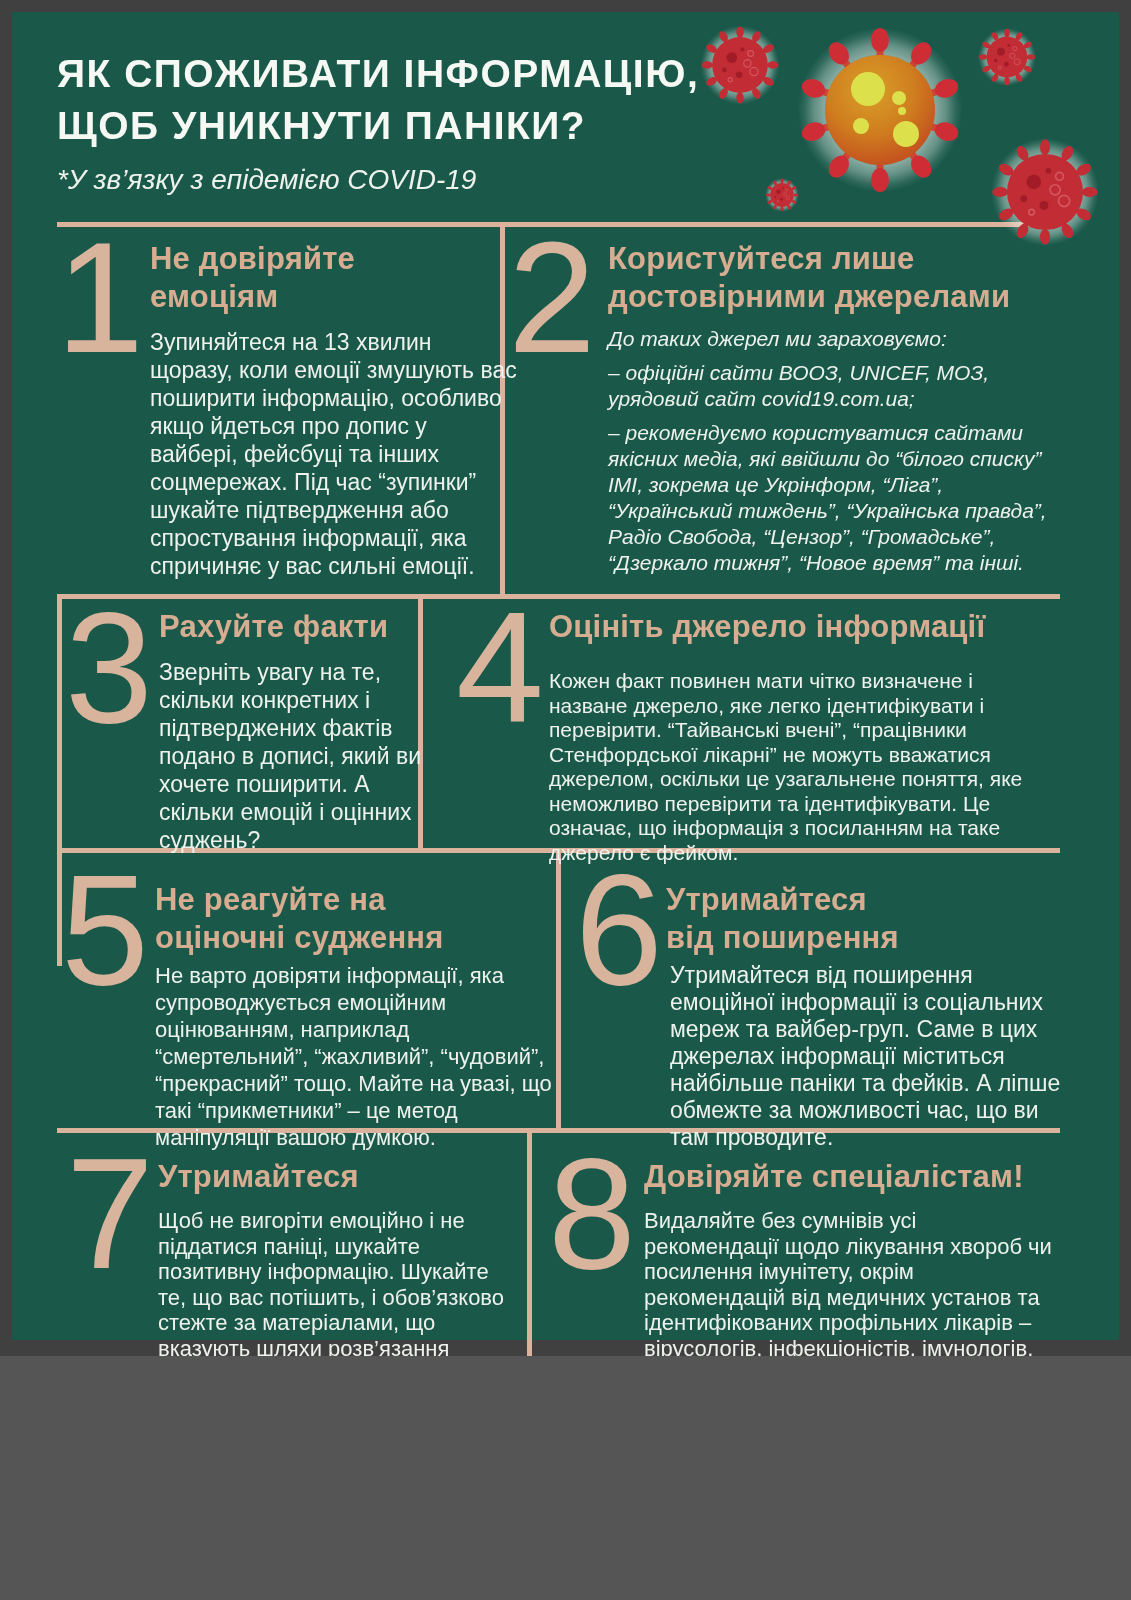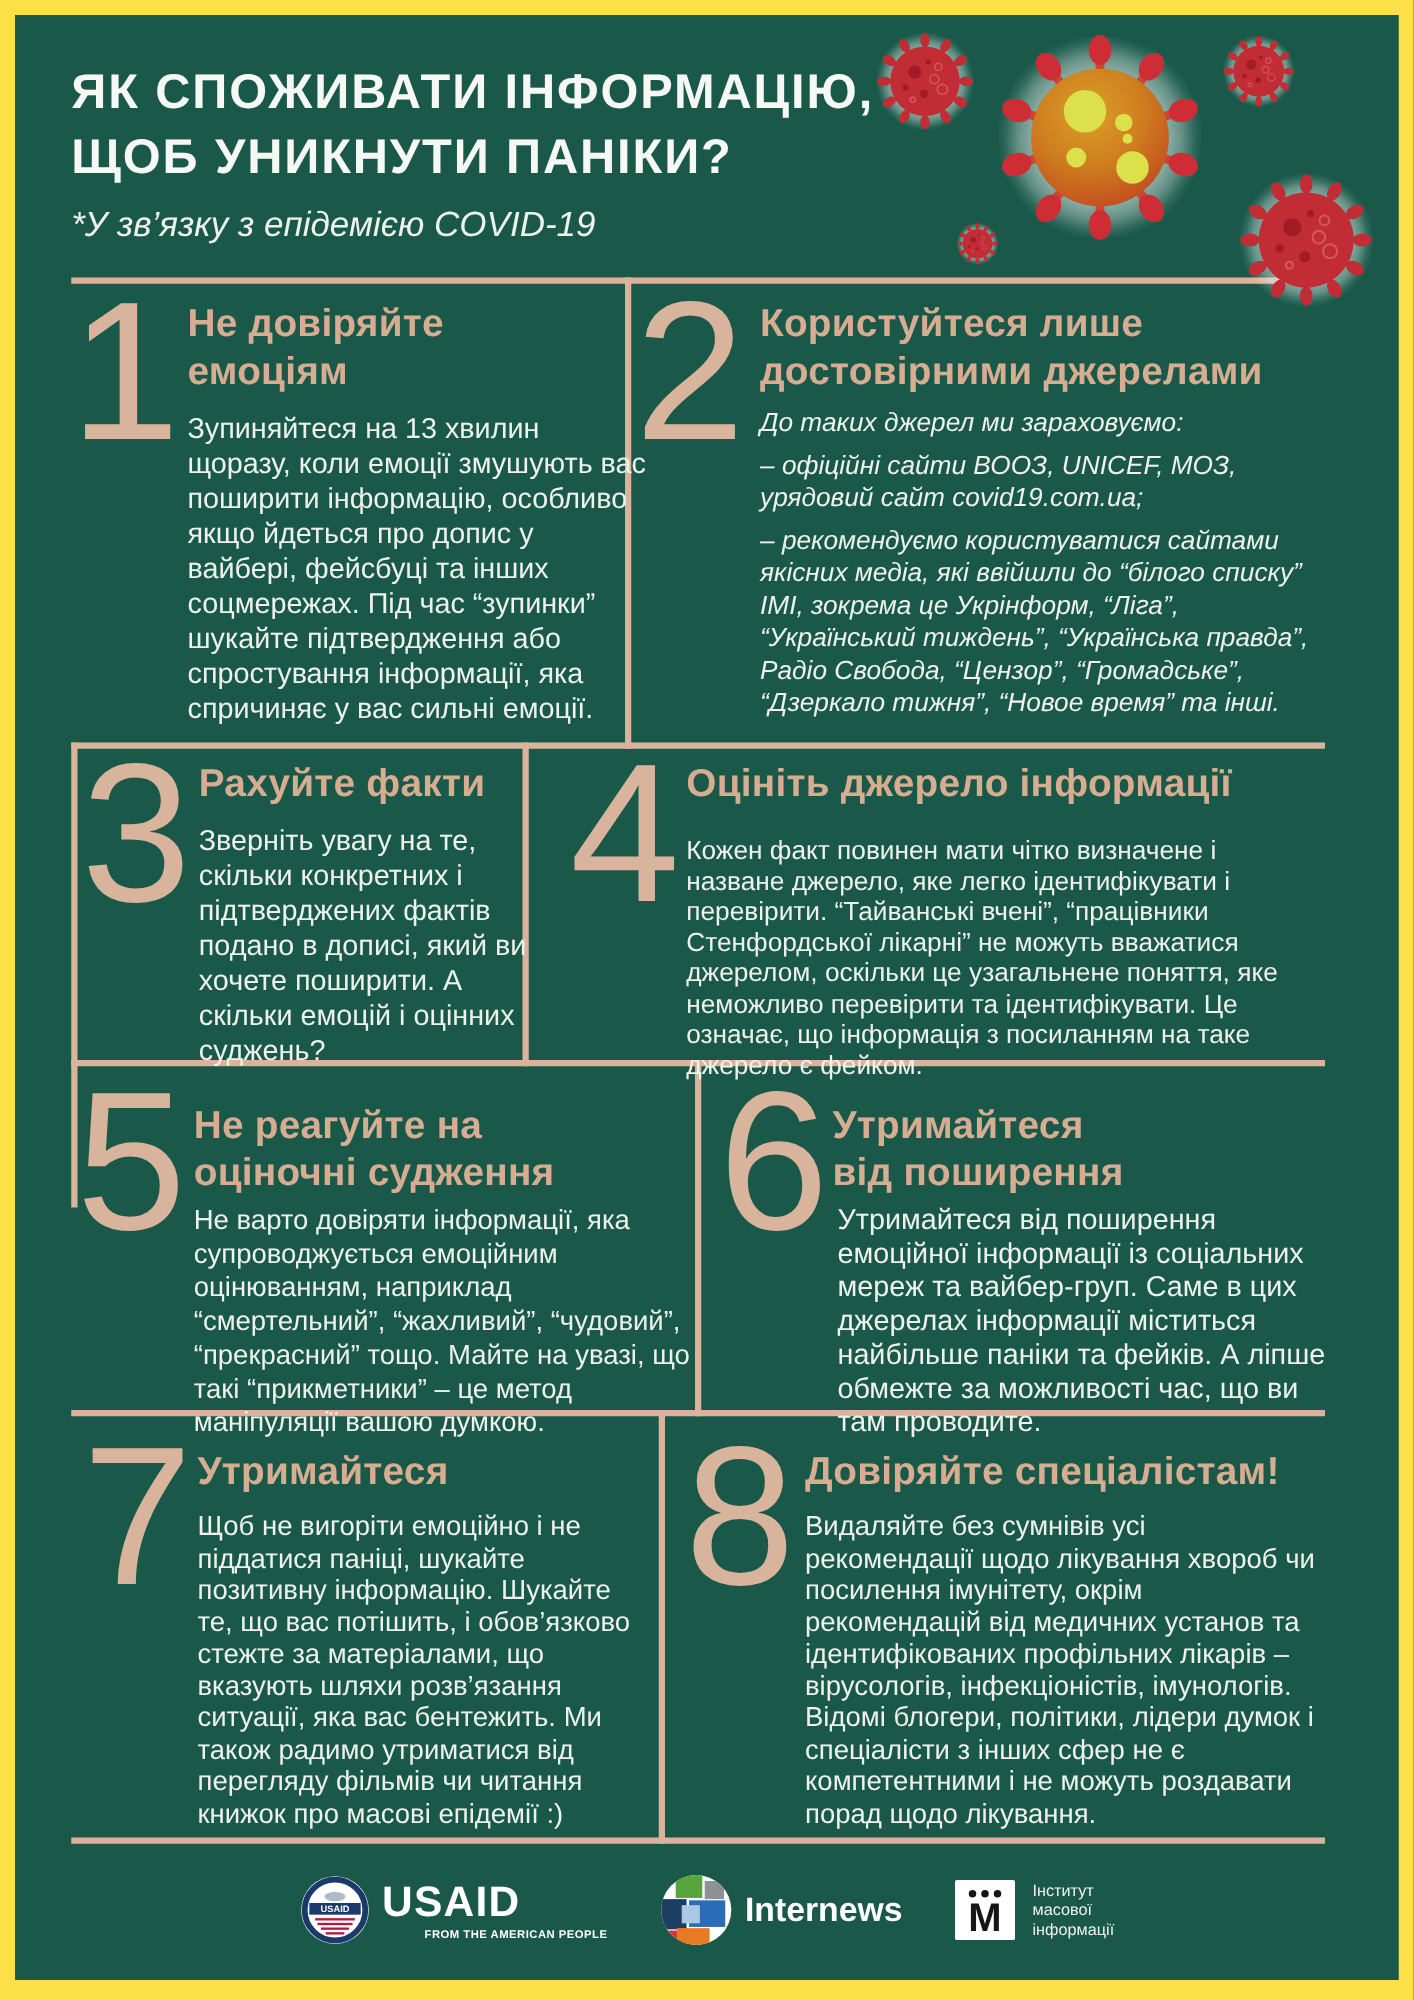--- a/index.html
+++ b/index.html
@@ -1,18 +1,18 @@
 <!DOCTYPE html>
 <html><head>
 <meta charset="utf-8">
 <style>
   html,body{margin:0;padding:0;background:#555;}
   .poster{
-    position:relative;width:1131px;height:1600px;
-    background:#fde047;overflow:hidden;
+    position:relative;width:1131px;height:1356px;
+    background:#404040;overflow:hidden;
     font-family:"Liberation Sans",sans-serif;
   }
   .inner{
     position:absolute;left:12px;top:12px;right:12px;bottom:16px;
     background:#1a594a;
   }
   
   .gl{position:absolute;background:#dbb39c;z-index:2;}
   .h{height:5px;width:1003px;left:45px;}
   .v{width:5px;}

